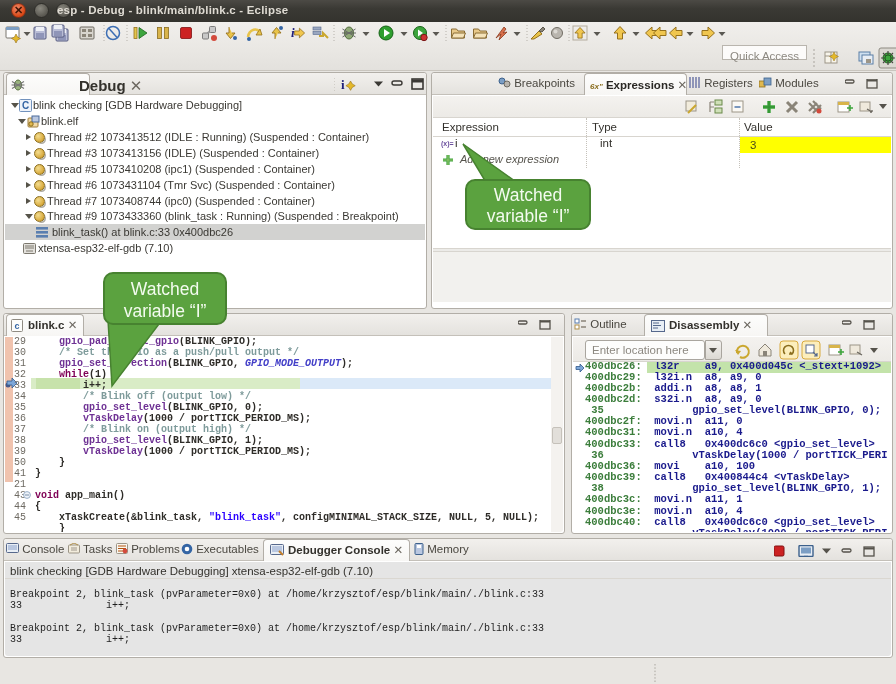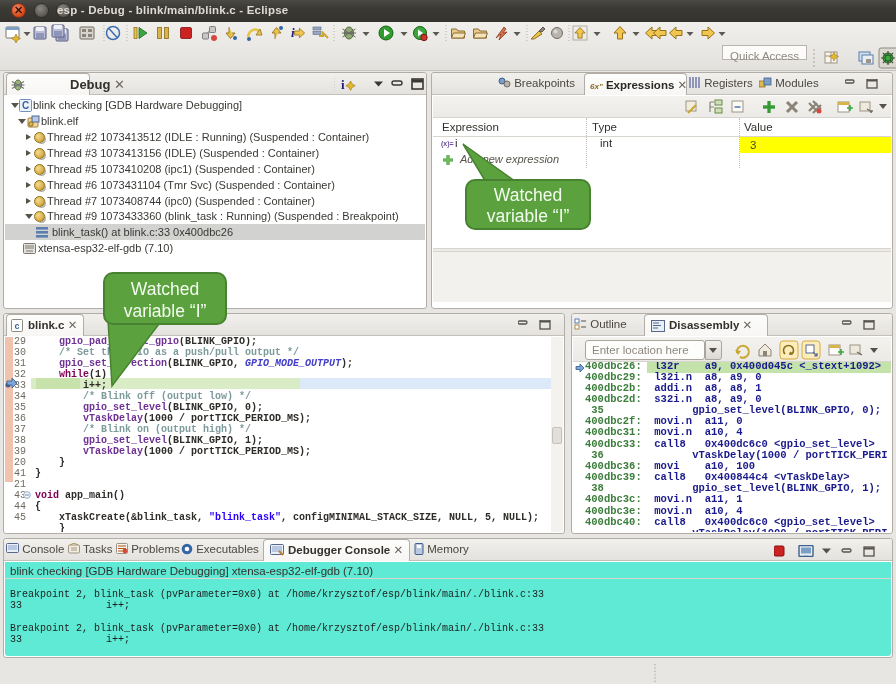--- a/index.html
+++ b/index.html
@@ -245,21 +245,21 @@
   <div class="tabbar"></div>
   <div class="tab active" style="left:2px; width:84px;"></div>
   <svg style="position:absolute;left:6px;top:4px;z-index:2;" width="16" height="16">
       <g transform="translate(8,8)">
         <ellipse rx="3.5" ry="5" fill="#9ab37f" stroke="#55703c"></ellipse>
         <line x1="-6" y1="-3.5" x2="6" y2="3.5" stroke="#777" stroke-width="1.1"></line>
         <line x1="-6" y1="3.5" x2="6" y2="-3.5" stroke="#777" stroke-width="1.1"></line>
         <line x1="-6.5" y1="0" x2="6.5" y2="0" stroke="#777" stroke-width="1.1"></line>
       </g>
     </svg>
-  <div style="position:absolute;left:25px;top:4px;z-index:2;font-size:13px;font-weight:bold;color:#33312c;padding-left:41px;">Debug <span style="font-weight:normal;color:#6b675f;">✕</span></div>
+  <div style="position:absolute;left:34px;top:4px;z-index:2;font-size:15px;font-weight:bold;color:#33312c;padding-left:41px;">Debug <span style="font-weight:normal;color:#6b675f;">✕</span></div>
 
   <svg style="position:absolute;left:330px;top:3px;" width="95" height="17">
     <line x1="0" y1="2" x2="0" y2="15" stroke="#b5b1aa" stroke-dasharray="1,2"></line>
     <g transform="translate(12,8)">
         <text x="-5" y="5" font-family="Liberation Serif" font-size="13" font-weight="bold" fill="#20207a">i</text>
         <path d="M3,0 l2,3.5 3.5,2 -3.5,2 -2,3.5 -2,-3.5 -3.5,-2 3.5,-2 z" transform="translate(2,-3) scale(0.85)" fill="#e3b82a" stroke="#96711c" stroke-width="0.7"></path>
       </g>
     <path d="M40,5.5 h9 l-4.5,5 z" fill="#3a3834"></path>
     <rect x="58" y="5" width="10" height="4" rx="2" fill="none" stroke="#3a3834" stroke-width="1.4"></rect>
     <g>
@@ -442,21 +442,21 @@
         <div>30</div>
         <div>31</div>
         <div>32</div>
         <div>33</div>
         <div>34</div>
         <div>35</div>
         <div>36</div>
         <div>37</div>
         <div>38</div>
         <div>39</div>
-        <div>20</div>
+        <div>50</div>
         <div>41</div>
         <div>21</div>
         <div>43</div>
         <div>44</div>
         <div>45</div>
         <div>&nbsp;</div>
       </div>
 
     <svg style="position:absolute;left:18px;top:154px;" width="8" height="8">
         <circle cx="4" cy="4" r="3.4" fill="#eef3fa" stroke="#9ab0c8"></circle>
@@ -576,21 +576,21 @@
         <rect x="-5" y="-3.5" width="10" height="6" fill="#7c9ec4"></rect>
         <path d="M-2,5.5 h4" stroke="#3d618c" stroke-width="1.4"></path>
       </g>
     <path d="M48,3.5 h9 l-4.5,5 z" fill="#55524b"></path>
     <rect x="68" y="4" width="9" height="3" rx="1.5" fill="none" stroke="#55524b" stroke-width="1.3"></rect>
     <g>
         <rect x="90" y="2" width="10" height="9" fill="none" stroke="#55524b" stroke-width="1.3"></rect>
         <line x1="90" y1="3.5" x2="100" y2="3.5" stroke="#55524b" stroke-width="2"></line>
       </g>
   </svg>
-  <div style="position:absolute;left:1px;top:23px;right:1px;bottom:1px;background:#5eead4;border-radius:0 0 3px 3px;overflow:hidden;">
+  <div style="position:absolute;left:1px;top:23px;right:1px;bottom:1px;background:#e5e5e5;border-radius:0 0 3px 3px;overflow:hidden;">
     <div style="position:absolute;left:0;top:0;right:0;height:17px;border-bottom:1px solid #dad7d1;"></div>
       <div style="position:absolute;left:5px;top:3px;font-size:11.5px;color:#33312c;">blink checking [GDB Hardware Debugging] xtensa-esp32-elf-gdb (7.10)</div>
     <div style="position:absolute;left:5px;top:27px;font-family:'Liberation Mono',monospace;font-size:10px;line-height:11.2px;white-space:pre;color:#1e1e1e;">Breakpoint 2, blink_task (pvParameter=0x0) at /home/krzysztof/esp/blink/main/./blink.c:33
 33              i++;
 
 Breakpoint 2, blink_task (pvParameter=0x0) at /home/krzysztof/esp/blink/main/./blink.c:33
 33              i++;</div>
   </div>
 </div>
 

